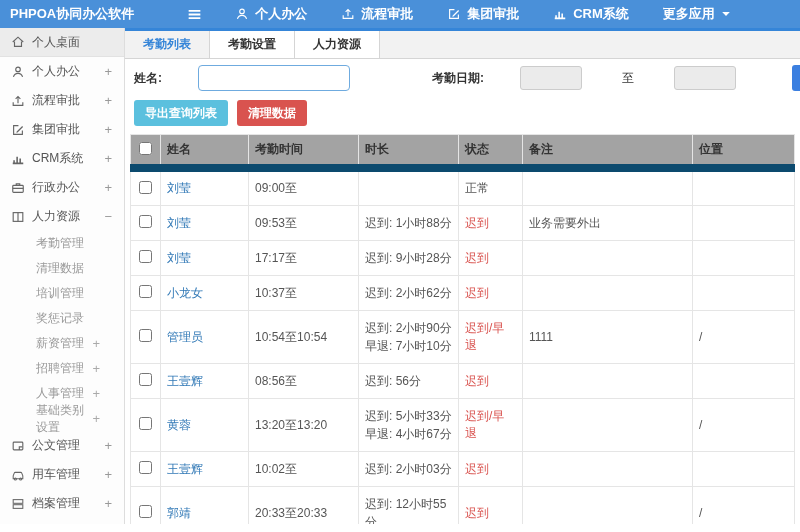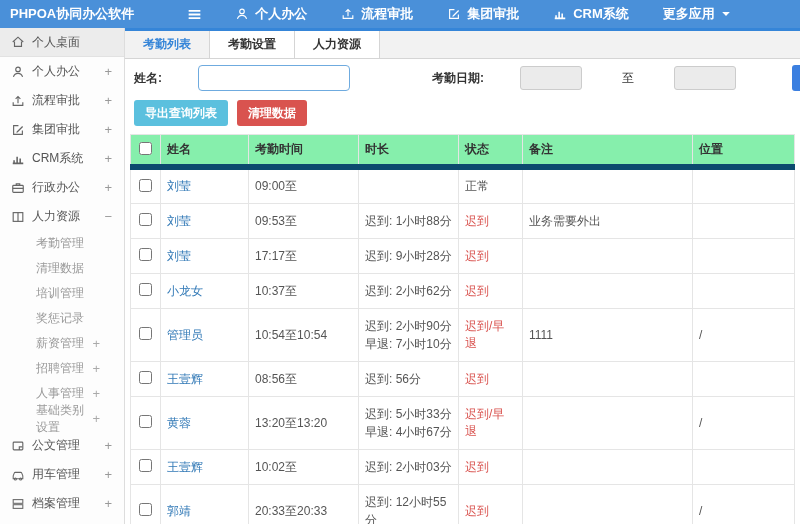--- a/index.html
+++ b/index.html
@@ -43,21 +43,21 @@
 
   .action-row { padding: 3px 9px 8px 9px; display: flex; gap: 9px; flex: none; }
   .btn { border: none; border-radius: 3px; color: #fff; font-weight: bold; font-size: 12px; height: 26px; padding: 0 11px; cursor: pointer; }
   .btn-red { background: #d9534f; }
   .btn-cyan { background: #5bc0de; }
 
   
   .table-wrap { padding: 0 5px; }
   table { border-collapse: collapse; width: 100%; table-layout: fixed; }
   th, td { border: 1px solid #e5e5e5; padding: 8px 6px; text-align: left; vertical-align: middle; color: #555; }
-  thead th { background: #86efac; font-weight: bold; color: #333; border-bottom: 6px solid #0c4a6e; padding: 6px; }
+  thead th { background: #a3a3a3; font-weight: bold; color: #333; border-bottom: 8px solid #0c4a6e; padding: 6px; }
   td.c-check, th.c-check { text-align: center; padding: 6px 2px; }
   input[type="checkbox"] { width: 13px; height: 13px; }
   .name-link { color: #337ab7; cursor: pointer; text-decoration: none; }
   .status-late { color: #d9534f; }
   .status-normal { color: #555; }
   td.duration { white-space: pre-line; line-height: 1.5; }
 </style>
 </head>
 <body>
 

